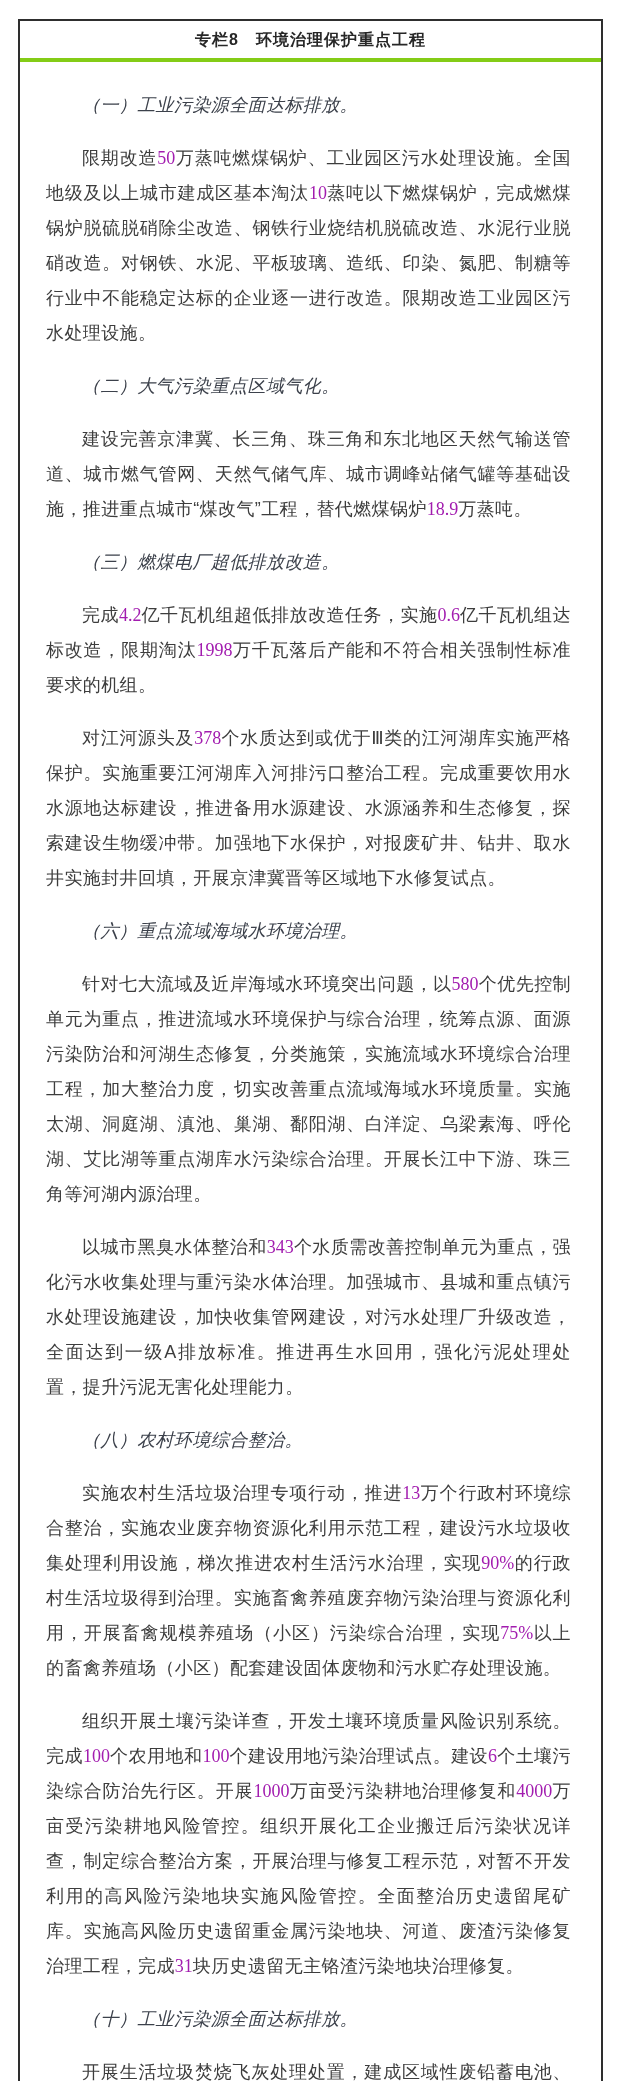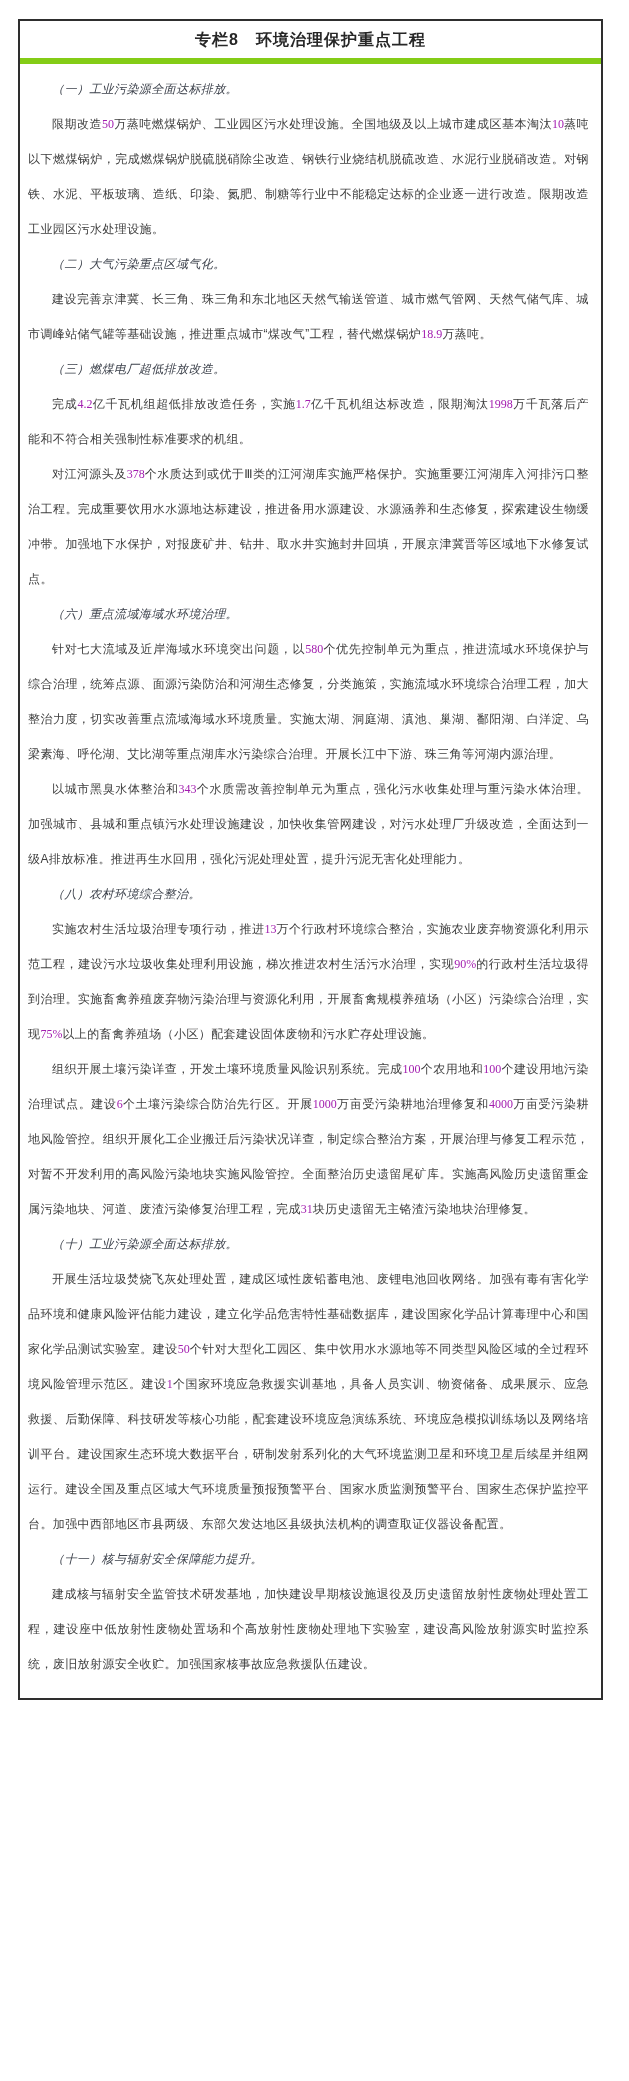--- a/index.html
+++ b/index.html
@@ -16,35 +16,35 @@
   .panel {
     position: absolute;
     left: 18px;
     top: 19px;
     width: 585px;
     border: 2px solid #2e2e2e;
     background: #ffffff;
     box-sizing: border-box;
   }
   .panel-title {
-    border-bottom: 6px solid #84cc16;
+    border-bottom: 4px solid #84cc16;
     text-align: center;
     font-weight: bold;
     font-size: 16px;
     letter-spacing: 1px;
     color: #272727;
     padding: 9px 0 8px 0;
     line-height: 20px;
   }
   .panel-body {
     padding: 8px 12px 16px 8px;
   }
   .panel-body p {
-    margin: 0;
-    font-size: 12px;
+    margin: 18px;
+    font-size: 18px;
     line-height: 35px;
     color: #3d3d3d;
     text-align: justify;
     text-indent: 2em;
     letter-spacing: 0.4px;
   }
   .panel-body p.heading {
     font-style: italic;
     color: #3c414b;
     font-family: "Liberation Serif", serif;
@@ -67,21 +67,21 @@
       <p class="para colorize">限期改造<span class="num">50</span>万蒸吨燃煤锅炉、工业园区污水处理设施。全国地级及以上城市建成区基本淘汰<span class="num">10</span>蒸吨以下燃煤锅炉，完成燃煤锅炉脱硫脱硝除尘改造、钢铁行业烧结机脱硫改造、水泥行业脱硝改造。对钢铁、水泥、平板玻璃、造纸、印染、氮肥、制糖等行业中不能稳定达标的企业逐一进行改造。限期改造工业园区污水处理设施。</p>
     </section>
 
     <section>
       <p class="heading">（二）大气污染重点区域气化。</p>
       <p class="para colorize">建设完善京津冀、长三角、珠三角和东北地区天然气输送管道、城市燃气管网、天然气储气库、城市调峰站储气罐等基础设施，推进重点城市“煤改气”工程，替代燃煤锅炉<span class="num">18.9</span>万蒸吨。</p>
     </section>
 
     <section>
       <p class="heading">（三）燃煤电厂超低排放改造。</p>
-      <p class="para colorize">完成<span class="num">4.2</span>亿千瓦机组超低排放改造任务，实施<span class="num">1.7</span>亿千瓦机组达标改造，限期淘汰<span class="num">1998</span>万千瓦落后产能和不符合相关强制性标准要求的机组。</p>
+      <p class="para colorize">完成<span class="num">4.2</span>亿千瓦机组超低排放改造任务，实施<span class="num">0.6</span>亿千瓦机组达标改造，限期淘汰<span class="num">1998</span>万千瓦落后产能和不符合相关强制性标准要求的机组。</p>
     </section>
 
 
     <section>
       <p class="para colorize">对江河源头及<span class="num">378</span>个水质达到或优于Ⅲ类的江河湖库实施严格保护。实施重要江河湖库入河排污口整治工程。完成重要饮用水水源地达标建设，推进备用水源建设、水源涵养和生态修复，探索建设生物缓冲带。加强地下水保护，对报废矿井、钻井、取水井实施封井回填，开展京津冀晋等区域地下水修复试点。</p>
     </section>
 
     <section>
       <p class="heading">（六）重点流域海域水环境治理。</p>
       <p class="para colorize">针对七大流域及近岸海域水环境突出问题，以<span class="num">580</span>个优先控制单元为重点，推进流域水环境保护与综合治理，统筹点源、面源污染防治和河湖生态修复，分类施策，实施流域水环境综合治理工程，加大整治力度，切实改善重点流域海域水环境质量。实施太湖、洞庭湖、滇池、巢湖、鄱阳湖、白洋淀、乌梁素海、呼伦湖、艾比湖等重点湖库水污染综合治理。开展长江中下游、珠三角等河湖内源治理。</p>

